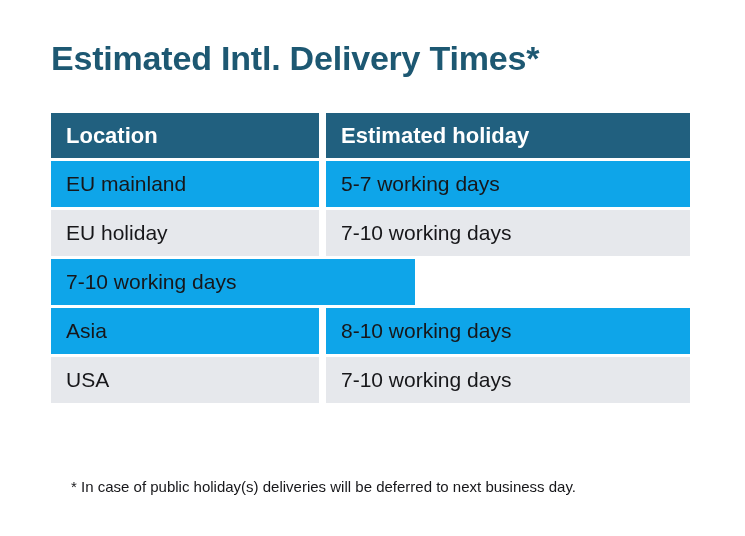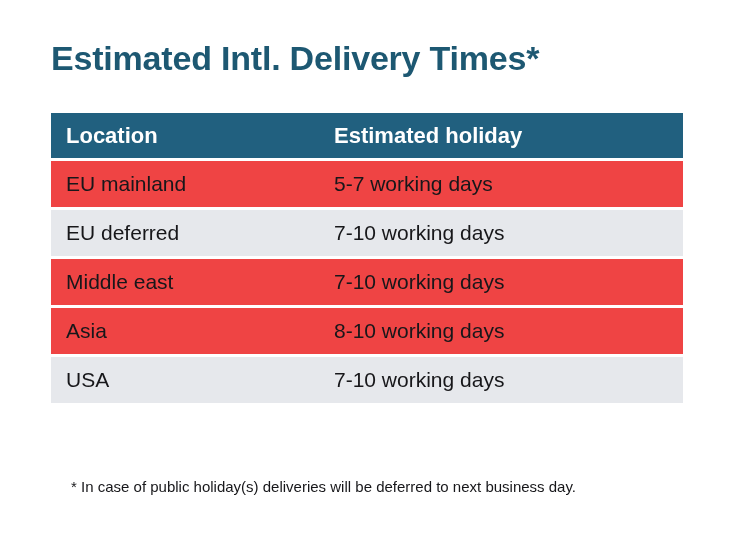--- a/index.html
+++ b/index.html
@@ -66,38 +66,39 @@
     padding-left: 15px;
     padding-right: 10px;
     font-size: 21px;
     color: #17171a;
     white-space: nowrap;
     overflow: hidden;
   }
 
   .cell-location {
     width: 268px;
+    margin-right: 7px;
   }
 
   .cell-delivery {
     width: 364px;
   }
 
   
   .header-row .cell {
     background: #21607f;
     color: #ffffff;
     font-weight: 700;
     font-size: 22px;
     height: 45px;
   }
 
   
   .row-odd .cell {
-    background: #ef4444;
+    background: #0ea5e9;
   }
   .row-even .cell {
     background: #e6e8ec;
   }
 
   
   .footnote {
     position: absolute;
     left: 71px;
     top: 476px;
@@ -120,26 +121,25 @@
       <div class="cell cell-location">Location</div>
       <div class="cell cell-delivery">Estimated holiday</div>
     </div>
 
     <div class="table-row row-odd">
       <div class="cell cell-location">EU mainland</div>
       <div class="cell cell-delivery">5-7 working days</div>
     </div>
 
     <div class="table-row row-even">
-      <div class="cell cell-location">EU deferred</div>
+      <div class="cell cell-location">EU holiday</div>
       <div class="cell cell-delivery">7-10 working days</div>
     </div>
 
     <div class="table-row row-odd">
-      <div class="cell cell-location">Middle east</div>
       <div class="cell cell-delivery">7-10 working days</div>
     </div>
 
 
     <div class="table-row row-odd">
       <div class="cell cell-location">Asia</div>
       <div class="cell cell-delivery">8-10 working days</div>
     </div>
 
     <div class="table-row row-even">

